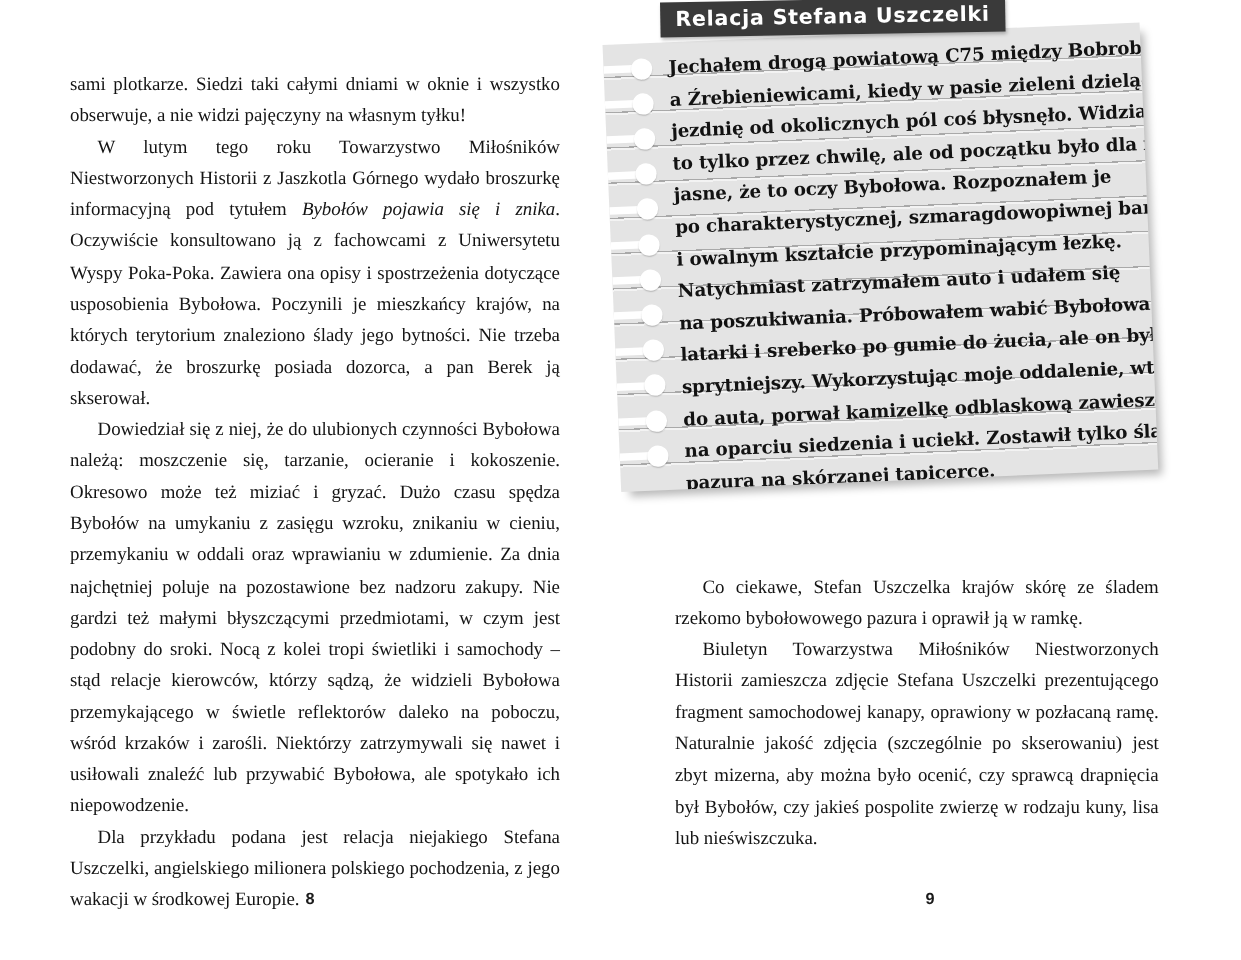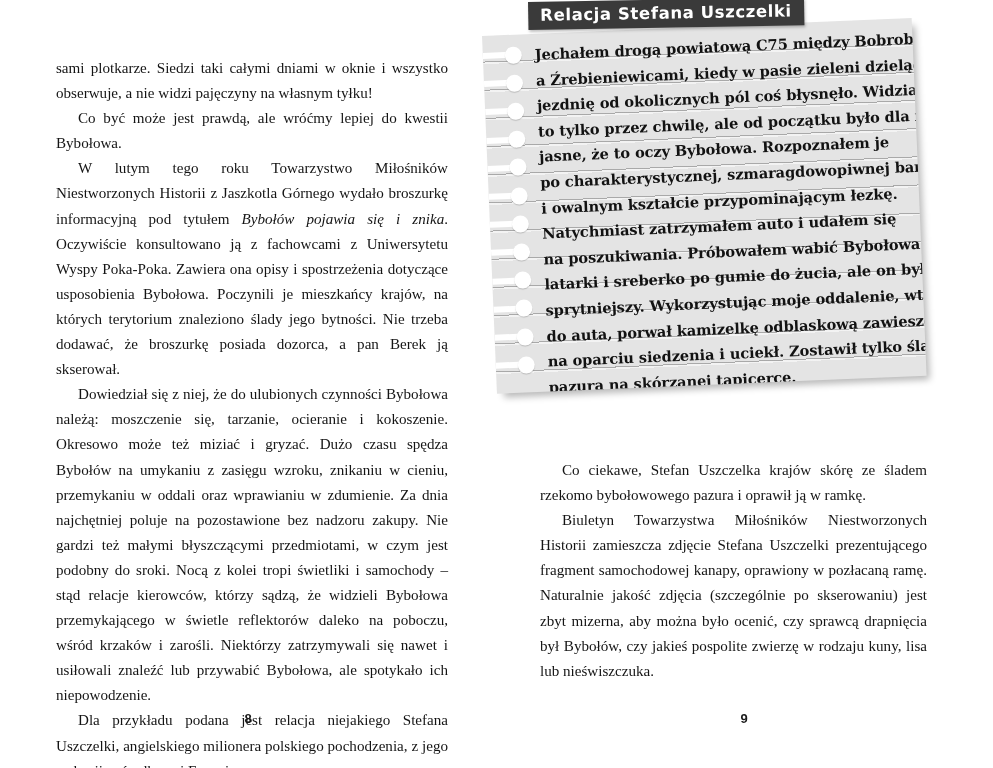--- a/index.html
+++ b/index.html
@@ -139,21 +139,20 @@
   }
 </style>
 </head>
 <body>
 
 <div class="spread">
 
   <div class="page page-left">
     <div class="body-text">
       <p class="noindent">sami plotkarze. Siedzi taki całymi dniami w oknie i wszystko obserwuje, a nie widzi pajęczyny na własnym tyłku!</p>
-      <p>Co być może jest prawdą, ale wróćmy lepiej do kwestii Bybołowa.</p>
       <p><span>W lutym tego roku Towarzystwo Miłośników Niestworzonych Historii z Jaszkotla Górnego wydało broszurkę informacyjną pod tytułem </span><i>Bybołów pojawia się i znika</i><span>. Oczywiście konsultowano ją z fachowcami z Uniwersytetu Wyspy Poka-Poka. Zawiera ona opisy i spostrzeżenia dotyczące usposobienia Bybołowa. Poczynili je mieszkańcy krajów, na których terytorium znaleziono ślady jego bytności. Nie trzeba dodawać, że broszurkę posiada dozorca, a pan Berek ją skserował.</span></p>
       <p>Dowiedział się z niej, że do ulubionych czynności Bybołowa należą: moszczenie się, tarzanie, ocieranie i kokoszenie. Okresowo może też miziać i gryzać. Dużo czasu spędza Bybołów na umykaniu z zasięgu wzroku, znikaniu w cieniu, przemykaniu w oddali oraz wprawianiu w zdumienie. Za dnia najchętniej poluje na pozostawione bez nadzoru zakupy. Nie gardzi też małymi błyszczącymi przedmiotami, w czym jest podobny do sroki. Nocą z kolei tropi świetliki i samochody – stąd relacje kierowców, którzy sądzą, że widzieli Bybołowa przemykającego w świetle reflektorów daleko na poboczu, wśród krzaków i zarośli. Niektórzy zatrzymywali się nawet i usiłowali znaleźć lub przywabić Bybołowa, ale spotykało ich niepowodzenie.</p>
       <p>Dla przykładu podana jest relacja niejakiego Stefana Uszczelki, angielskiego milionera polskiego pochodzenia, z jego wakacji w środkowej Europie.</p>
     </div>
     <div class="folio">8</div>
   </div>
 
   <div class="page page-right">
 
     <div class="note-wrap">

